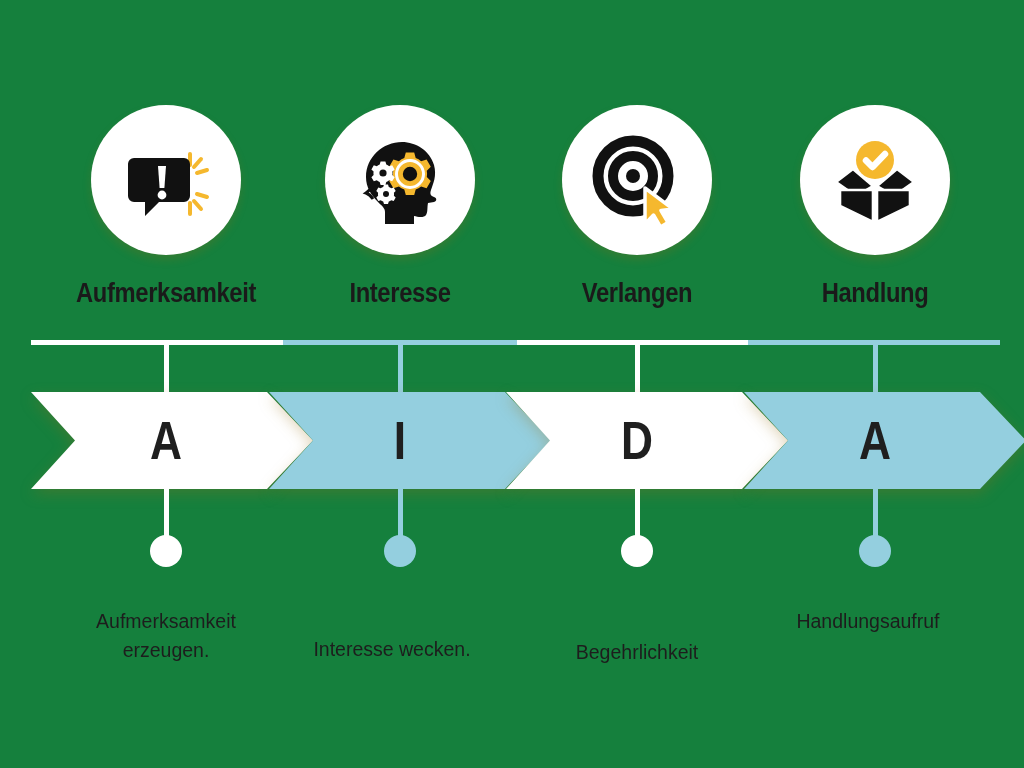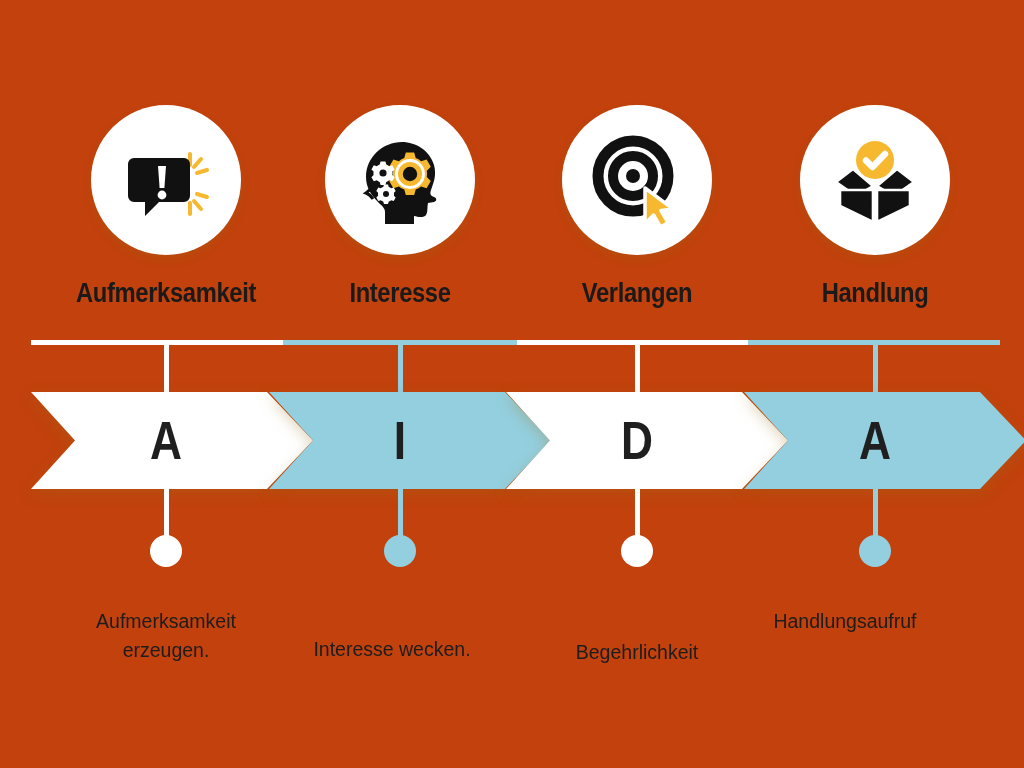--- a/index.html
+++ b/index.html
@@ -11,21 +11,21 @@
     height: 768px;
     overflow: hidden;
     font-family: "Liberation Sans", sans-serif;
     background: #f7cb46;
   }
 
   #stage {
     position: relative;
     width: 1024px;
     height: 768px;
-    background: #c2410c;
+    background: #15803d;
   }
 
   
   .icon-circle {
     position: absolute;
     width: 150px;
     height: 150px;
     border-radius: 50%;
     background: #ffffff;
     box-shadow: 0 5px 9px rgba(150, 110, 20, 0.22);
@@ -230,17 +230,17 @@
     <div>Aufmerksamkeit</div>
     <div>erzeugen.</div>
   </div>
   <div class="caption" style="left:242px;margin-top:28px;">
     <div>Interesse wecken.</div>
     <div></div>
   </div>
   <div class="caption" style="left:487px;margin-top:31px;">
     <div>Begehrlichkeit</div>
   </div>
-  <div class="caption" style="left:695px;">
+  <div class="caption" style="left:718px;">
     <div>Handlungsaufruf</div>
   </div>
 
 </div>
 
 </body></html>

